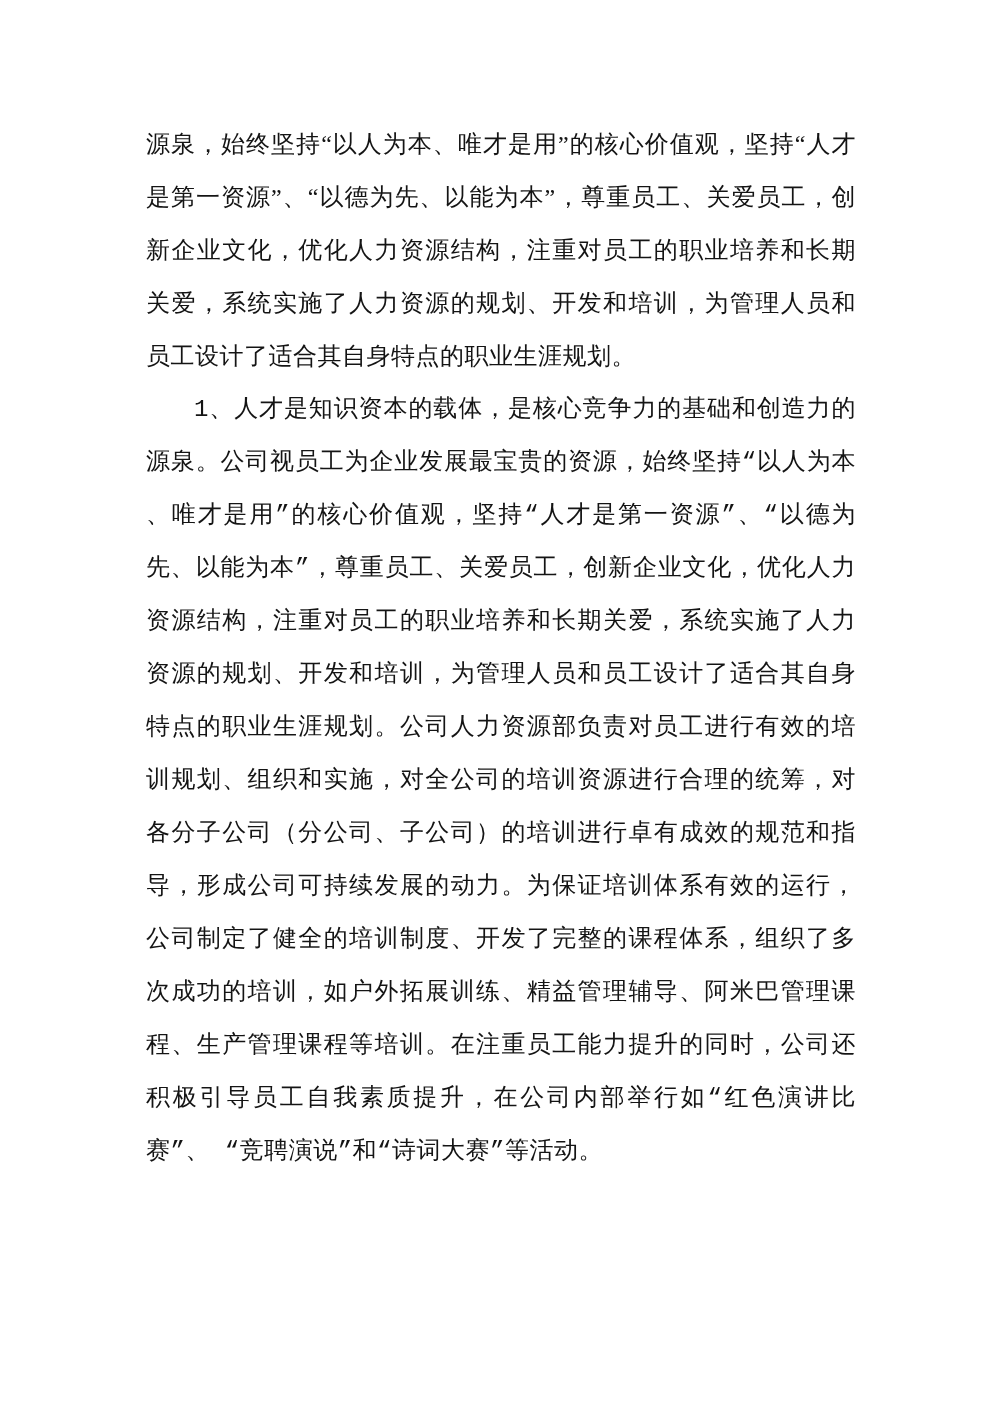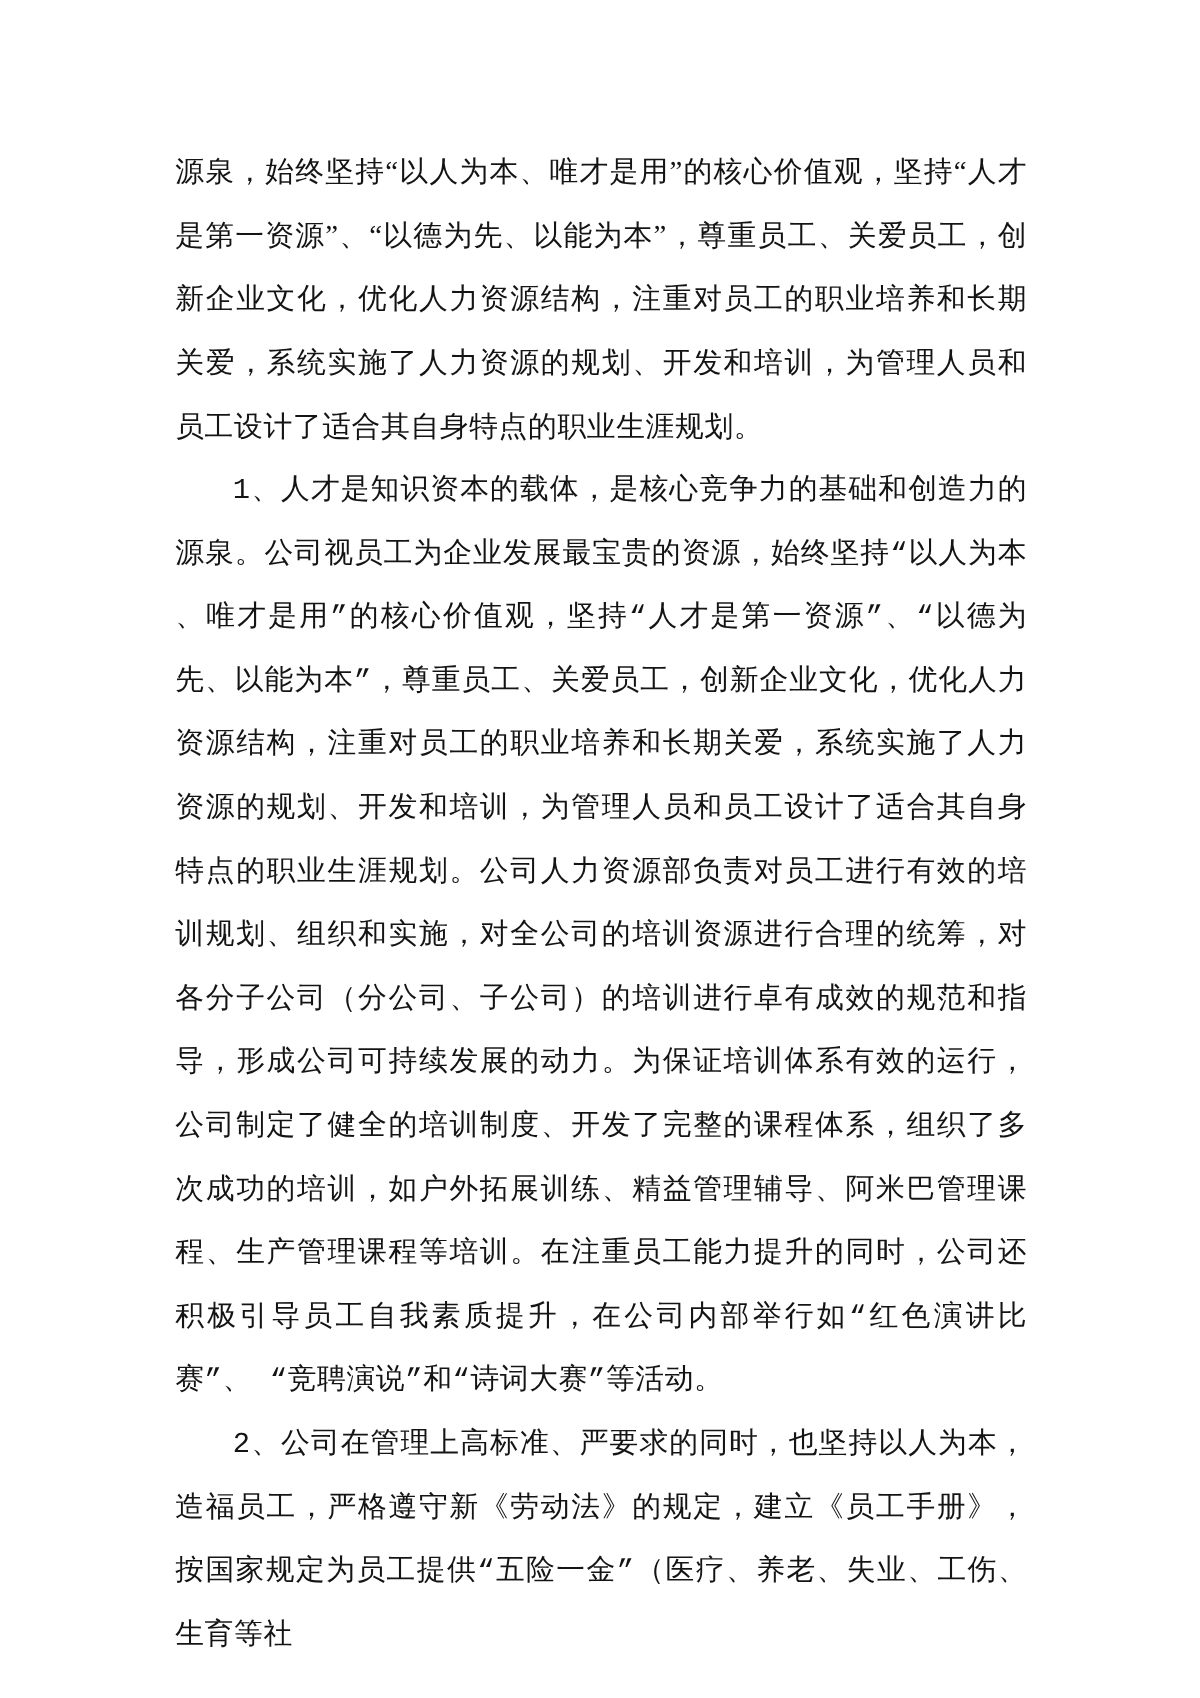--- a/index.html
+++ b/index.html
@@ -35,15 +35,14 @@
     font-family: Liberation Mono, monospace;
   }
 </style>
 </head>
 <body>
 
 <div class="page">
   <div class="doc-body">
     <p class="para">源泉，始终坚持“以人为本、唯才是用”的核心价值观，坚持“人才是第一资源”、“以德为先、以能为本”，尊重员工、关爱员工，创新企业文化，优化人力资源结构，注重对员工的职业培养和长期关爱，系统实施了人力资源的规划、开发和培训，为管理人员和员工设计了适合其自身特点的职业生涯规划。</p>
     <p class="para indent">1、人才是知识资本的载体，是核心竞争力的基础和创造力的源泉。公司视员工为企业发展最宝贵的资源，始终坚持“以人为本 、唯才是用”的核心价值观，坚持“人才是第一资源”、“以德为先、以能为本”，尊重员工、关爱员工，创新企业文化，优化人力资源结构，注重对员工的职业培养和长期关爱，系统实施了人力资源的规划、开发和培训，为管理人员和员工设计了适合其自身特点的职业生涯规划。公司人力资源部负责对员工进行有效的培训规划、组织和实施，对全公司的培训资源进行合理的统筹，对各分子公司（分公司、子公司）的培训进行卓有成效的规范和指导，形成公司可持续发展的动力。为保证培训体系有效的运行，公司制定了健全的培训制度、开发了完整的课程体系，组织了多次成功的培训，如户外拓展训练、精益管理辅导、阿米巴管理课程、生产管理课程等培训。在注重员工能力提升的同时，公司还积极引导员工自我素质提升，在公司内部举行如“红色演讲比赛”、 “竞聘演说”和“诗词大赛”等活动。</p>
-    <p class="para indent">2、公司在管理上高标准、严要求的同时，也坚持以人为本，造福员工，严格遵守新《劳动法》的规定，建立《员工手册》，按国家规定为员工提供“五险一金”（医疗、养老、失业、工伤、生育等社</p>
   </div>
 </div>
 
 </body></html>

